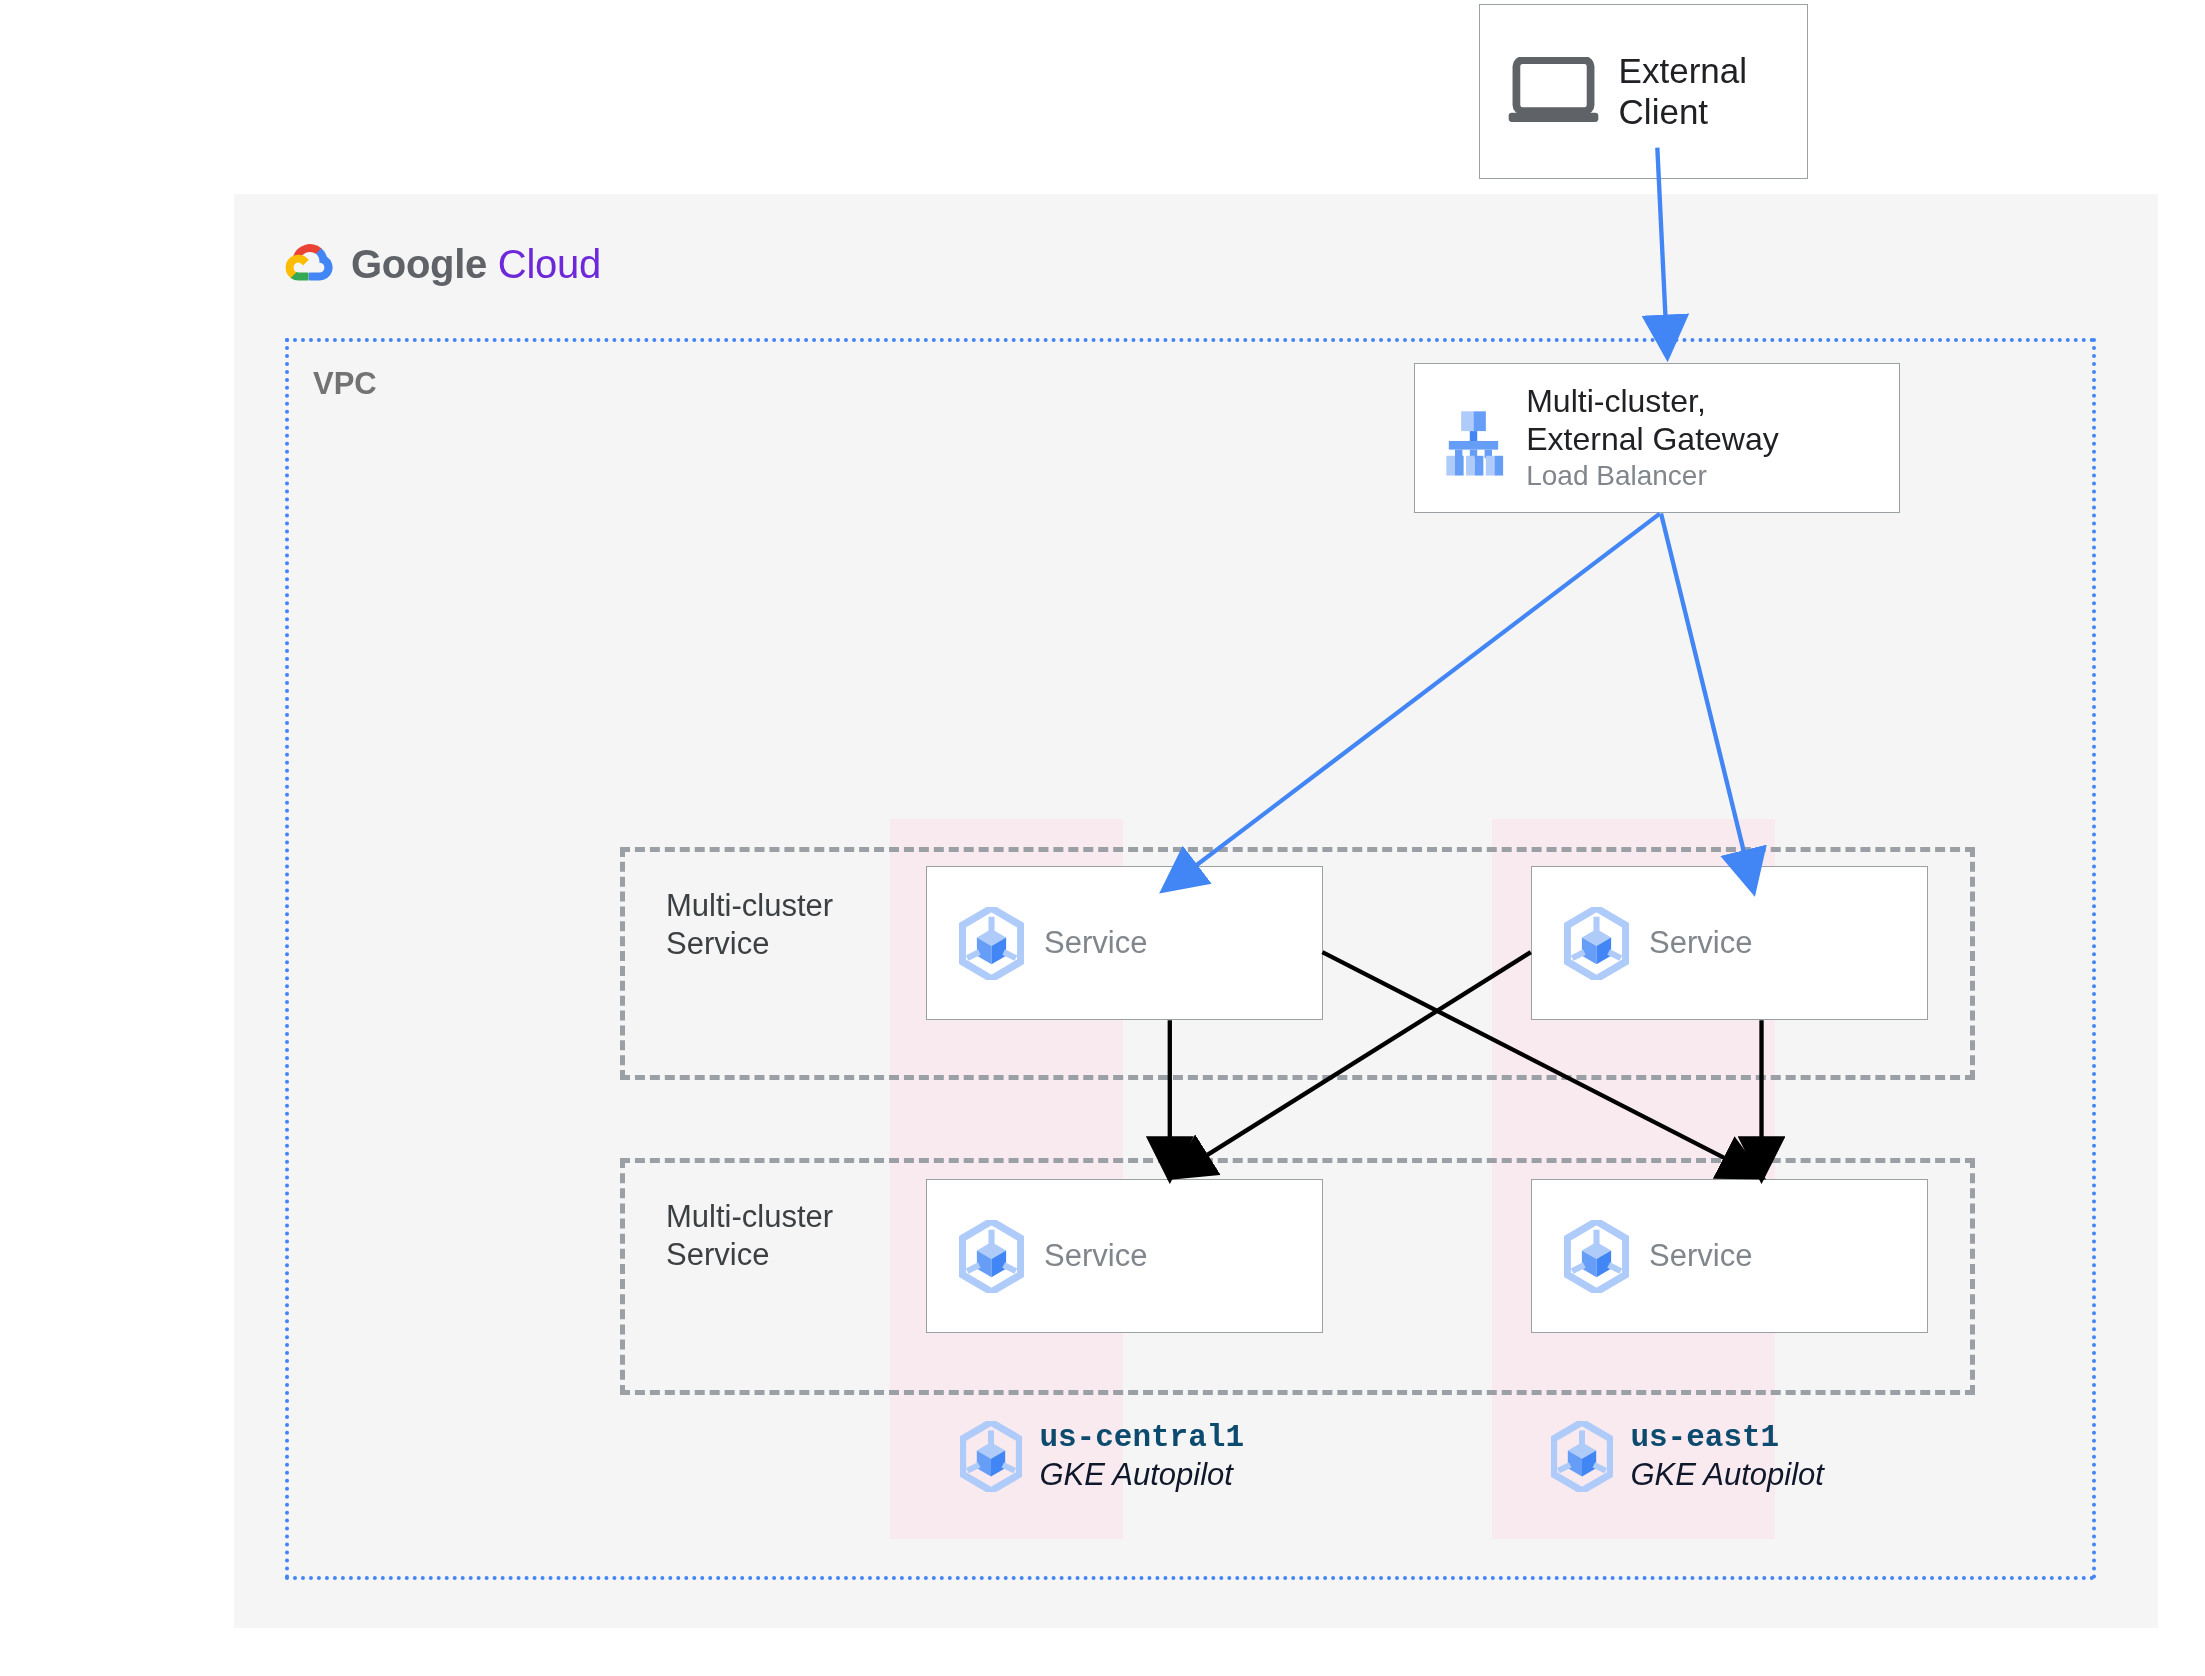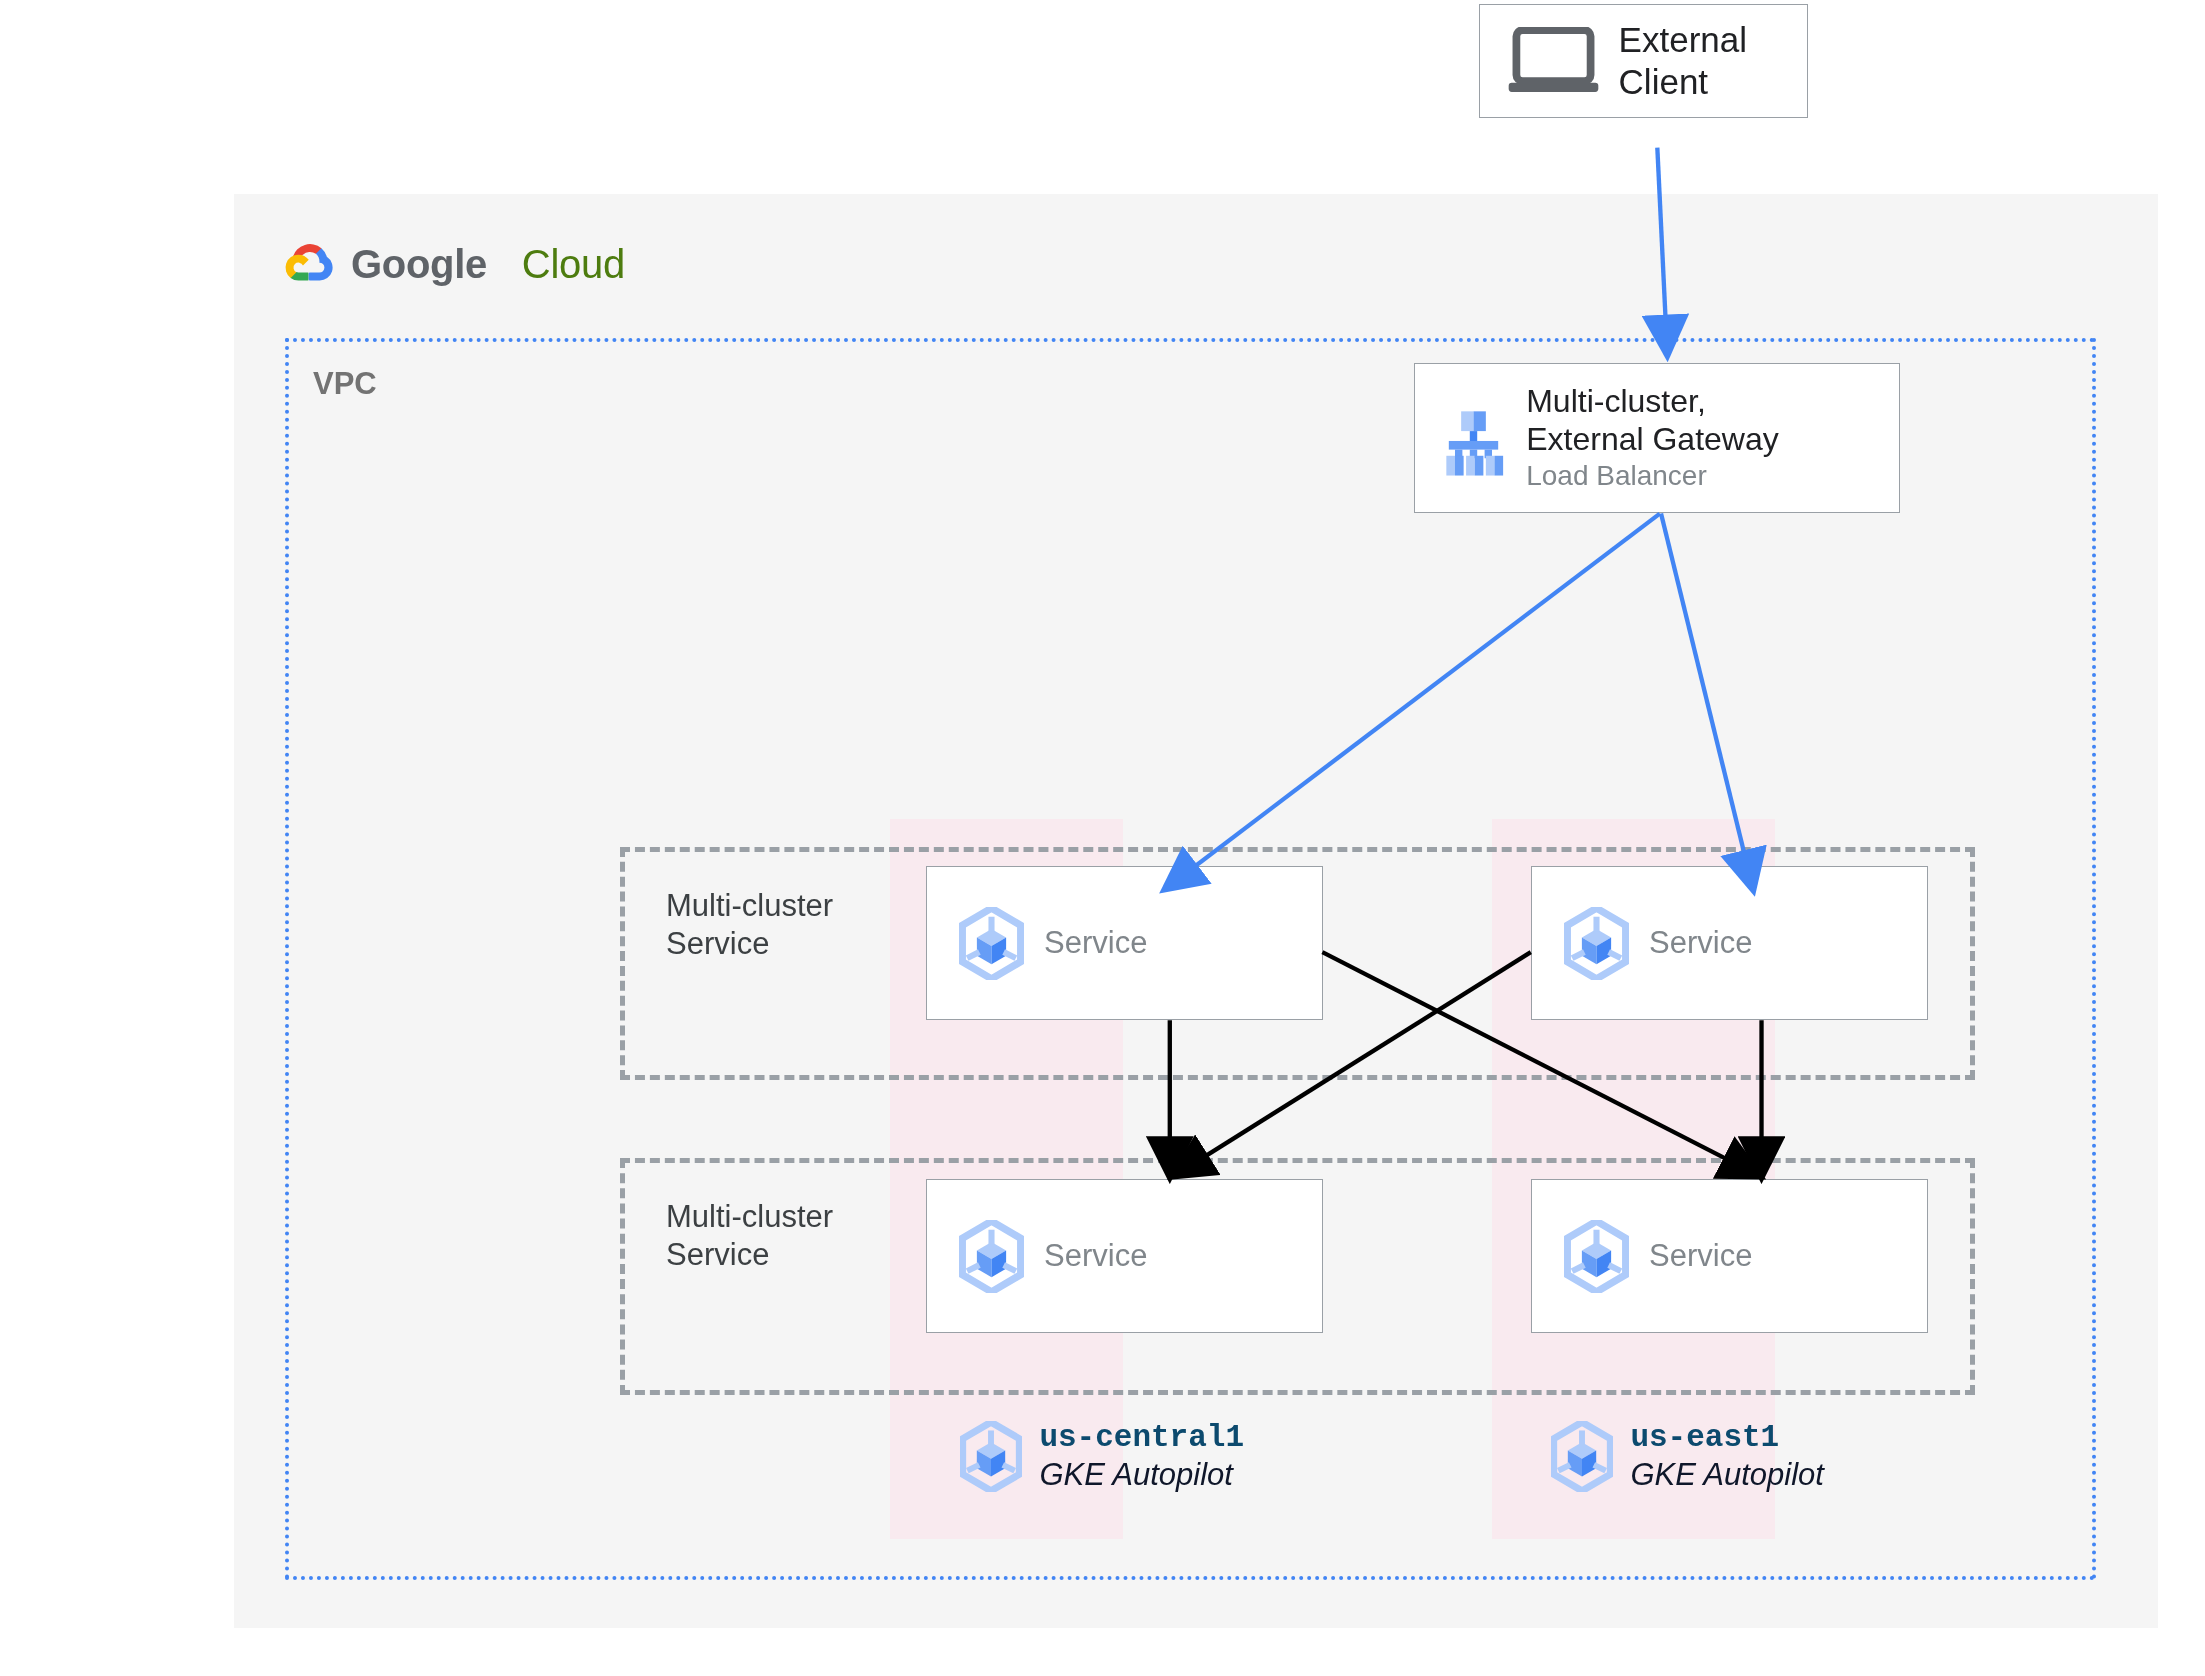--- a/index.html
+++ b/index.html
@@ -8,29 +8,29 @@
 
   .abs{position:absolute;}
 
   
   #gcp-panel{left:234px;top:194px;width:1924px;height:1434px;background:#f5f5f5;}
 
   
   #gcp-logo-row{left:282px;top:230px;width:471px;height:68px;display:flex;align-items:center;gap:16px;}
   #gcp-logo-mark{width:53px;height:53px;flex:0 0 53px;}
   #gcp-logo-text{font-size:40px;color:#5f6368;letter-spacing:-0.3px;white-space:nowrap;}
-  #gcp-logo-text .lt-light{color:#4d7c0f;margin-left:24px;}
+  #gcp-logo-text .lt-light{color:#6d28d9;}
 
   
   #vpc-box{left:285px;top:338px;width:1811px;height:1242px;
            border:4.3px dotted #4285f4;box-sizing:border-box;}
   #vpc-label{left:313px;top:366px;font-size:31px;font-weight:bold;color:#737373;}
 
   
-  #external-client{left:1479px;top:3.7px;width:329px;height:114px;background:#ffffff;
+  #external-client{left:1479px;top:3.7px;width:329px;height:175px;background:#ffffff;
                    border:1.9px solid #9aa0a6;box-sizing:border-box;display:flex;align-items:center;gap:18.6px;padding-left:27px;}
   #laptop-icon{width:93px;height:68px;flex:0 0 93px;}
   #external-client-label{font-size:35px;color:#202124;line-height:1.18;}
 
   
   #gateway-box{left:1414px;top:363px;width:486px;height:150px;background:#ffffff;
                border:1.9px solid #9aa0a6;box-sizing:border-box;display:flex;align-items:center;gap:13.6px;padding-left:18.6px;}
   #lb-icon{width:79px;height:79px;flex:0 0 79px;}
   #gateway-text{display:flex;flex-direction:column;justify-content:center;}
   #gateway-title{font-size:32px;color:#202124;line-height:1.16;}

